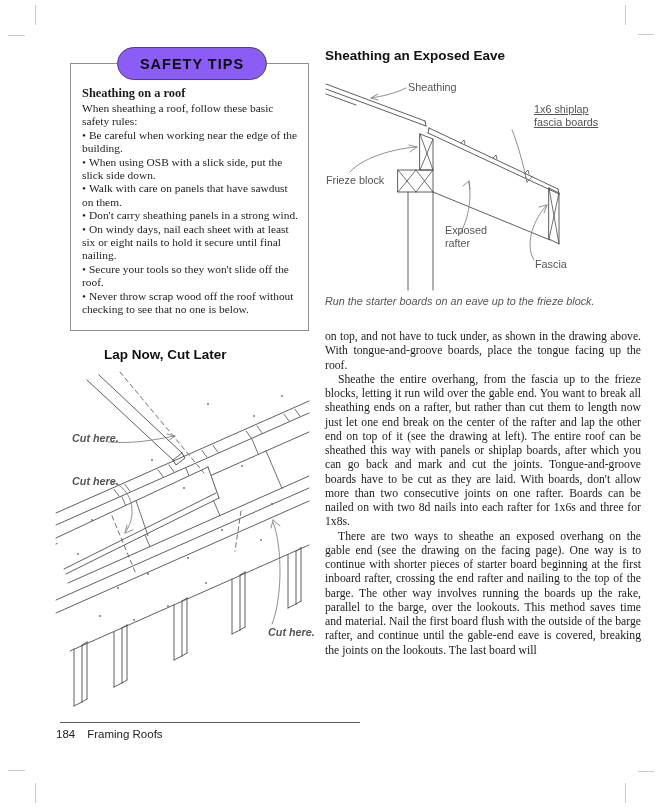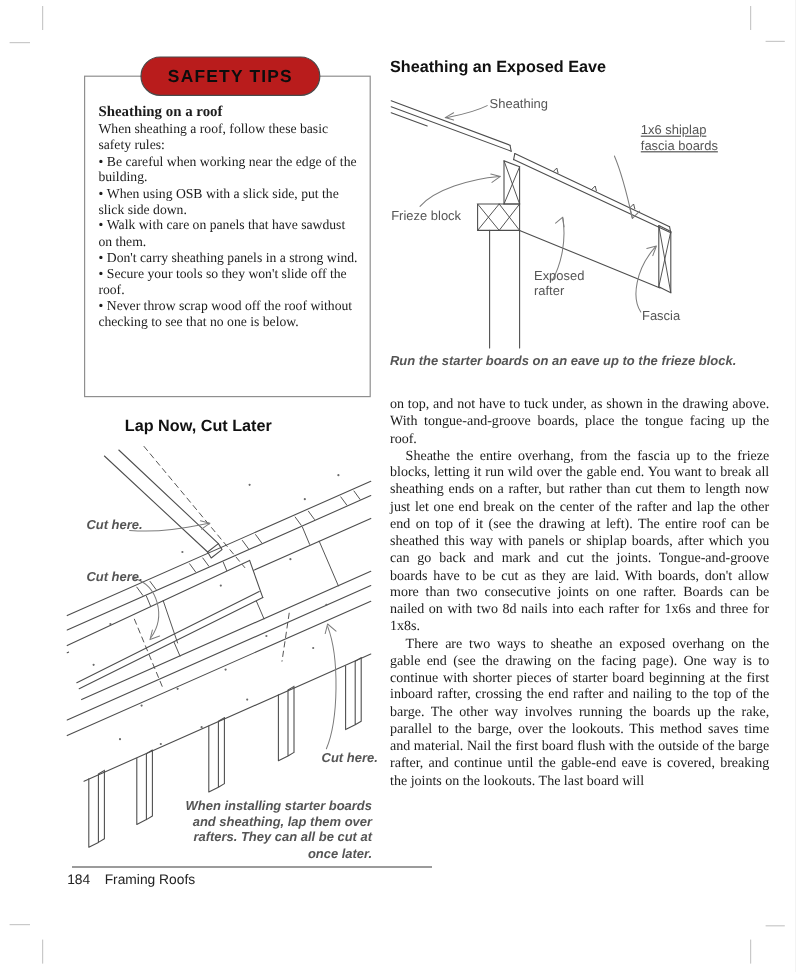--- a/index.html
+++ b/index.html
@@ -4,21 +4,21 @@
 <style>
   html,body{margin:0;padding:0;background:#e8e8e8;}
   #page{position:relative;width:663px;height:810px;background:#ffffff;margin:0 auto;
         font-family:"Liberation Sans",sans-serif;overflow:hidden;color:#1b1b1b;}
   .crop{position:absolute;background:#c9c9c9;}
 
   
   .safety-box{position:absolute;left:70px;top:63px;width:239px;height:268px;
               border:1px solid #8f8f8f;box-sizing:border-box;background:#fff;}
   .safety-badge{position:absolute;left:117px;top:47px;width:148px;height:31px;z-index:3;
-                border:1.5px solid #4a4a4a;border-radius:17px;background:#b91c1c;
+                border:1.5px solid #4a4a4a;border-radius:17px;background:#8b5cf6;
                 display:flex;align-items:center;justify-content:center;
                 font-weight:bold;font-size:14.5px;letter-spacing:1px;color:#0d0d0d;}
   .safety-content{position:absolute;left:82px;top:86px;width:216px;z-index:2;
                   font-family:"Liberation Serif",serif;font-size:11.4px;line-height:13.4px;color:#1c1c1c;}
   .safety-content h3{margin:0 0 2px 0;font-size:12.4px;line-height:14px;font-weight:bold;}
   .si{margin:0;}
   .si .bl{margin-right:3px;}
 
   
   .fig-title{position:absolute;font-size:13.5px;font-weight:bold;color:#111;}
@@ -26,21 +26,21 @@
   
   svg{position:absolute;overflow:visible;}
   .ln{stroke:#4d4d4d;stroke-width:.9;fill:none;stroke-linecap:round;stroke-linejoin:round;}
   .lt{stroke:#4d4d4d;stroke-width:.8;fill:none;stroke-linecap:round;}
   .ld{stroke:#7c7c7c;stroke-width:.85;fill:none;stroke-linecap:round;}
   .dash{stroke-dasharray:4.5,3.5;}
   .wf{fill:#ffffff;stroke:none;}
   .nl{fill:#6a6a6a;stroke:none;}
   .dlabel{position:absolute;font-size:10.8px;line-height:12.5px;color:#555;white-space:nowrap;}
   .cut{font-style:italic;font-weight:bold;}
-  .fig-caption{position:absolute;font-style:italic;font-size:10.8px;line-height:13.2px;color:#555;font-weight:bold;}
+  .fig-caption{position:absolute;font-style:italic;font-size:10.8px;line-height:13.2px;color:#555;}
 
   
   .body-col{position:absolute;left:325px;top:330px;width:316px;
             font-family:"Liberation Serif",serif;font-size:11.7px;line-height:14.25px;
             text-align:justify;color:#1b1b1b;}
   .body-col p{margin:0;}
   .body-col p.ind{text-indent:13px;}
 
   
   .footer-rule{position:absolute;left:60px;top:722px;width:300px;height:1px;background:#5a5a5a;}
@@ -65,20 +65,21 @@
   <div class="safety-badge">
     <span>SAFETY TIPS</span>
   </div>
   <div class="safety-content">
     <h3>Sheathing on a roof</h3>
     <div class="si">When sheathing a roof, follow these basic safety rules:</div>
     <div class="si"><span class="bl">•</span><span>Be careful when working near the edge of the building.</span></div>
     <div class="si"><span class="bl">•</span><span>When using OSB with a slick side, put the slick side down.</span></div>
     <div class="si"><span class="bl">•</span><span>Walk with care on panels that have sawdust on them.</span></div>
     <div class="si"><span class="bl">•</span><span>Don't carry sheathing panels in a strong wind.</span></div>
+    <div class="si"><span class="bl">•</span><span>On windy days, nail each sheet with at least six or eight nails to hold it secure until final nailing.</span></div>
     <div class="si"><span class="bl">•</span><span>Secure your tools so they won't slide off the roof.</span></div>
     <div class="si"><span class="bl">•</span><span>Never throw scrap wood off the roof without checking to see that no one is below.</span></div>
   </div>
 
   <div class="fig-title" style="left:325px;top:48px;">Sheathing an Exposed Eave</div>
 
   <svg width="322" height="222" viewBox="0 0 322 222" style="left:322px;top:72px;">
 
     <path class="ln" d="M4,12 L103,49"></path>
     <path class="ln" d="M4,17 L104,54"></path>
@@ -201,21 +202,20 @@
     <path class="ld" d="M119,68 l-8,-2 M119,68 l-7,5"></path>
     <path class="ld" d="M56,114 C76,120 82,146 70,163"></path>
     <path class="ld" d="M69,165 l2,-8 M69,165 l8,-3"></path>
     <path class="ld" d="M216,256 C226,232 227,180 217,154"></path>
     <path class="ld" d="M217,152 l-2,8 M217,152 l7,6"></path>
   </svg>
 
   <div class="dlabel cut" style="left:72px;top:432px;">Cut here.</div>
   <div class="dlabel cut" style="left:72px;top:475px;">Cut here.</div>
   <div class="dlabel cut" style="left:268px;top:626px;">Cut here.</div>
-  <div class="fig-caption" style="left:150px;top:666px;width:160px;text-align:right;">When installing starter boards and sheathing, lap them over rafters. They can all be cut at once later.</div>
 
   <div class="body-col">
     <p>on top, and not have to tuck under, as shown in the drawing above. With tongue-and-groove boards, place the tongue facing up the roof.</p>
     <p class="ind">Sheathe the entire overhang, from the fascia up to the frieze blocks, letting it run wild over the gable end. You want to break all sheathing ends on a rafter, but rather than cut them to length now just let one end break on the center of the rafter and lap the other end on top of it (see the drawing at left). The entire roof can be sheathed this way with panels or shiplap boards, after which you can go back and mark and cut the joints. Tongue-and-groove boards have to be cut as they are laid. With boards, don't allow more than two consecutive joints on one rafter. Boards can be nailed on with two 8d nails into each rafter for 1x6s and three for 1x8s.</p>
     <p class="ind">There are two ways to sheathe an exposed overhang on the gable end (see the drawing on the facing page). One way is to continue with shorter pieces of starter board beginning at the first inboard rafter, crossing the end rafter and nailing to the top of the barge. The other way involves running the boards up the rake, parallel to the barge, over the lookouts. This method saves time and material. Nail the first board flush with the outside of the barge rafter, and continue until the gable-end eave is covered, breaking the joints on the lookouts. The last board will</p>
   </div>
 
   <div class="footer-rule"></div>
   <div class="footer">
     <span class="num">184</span><span>Framing Roofs</span>

